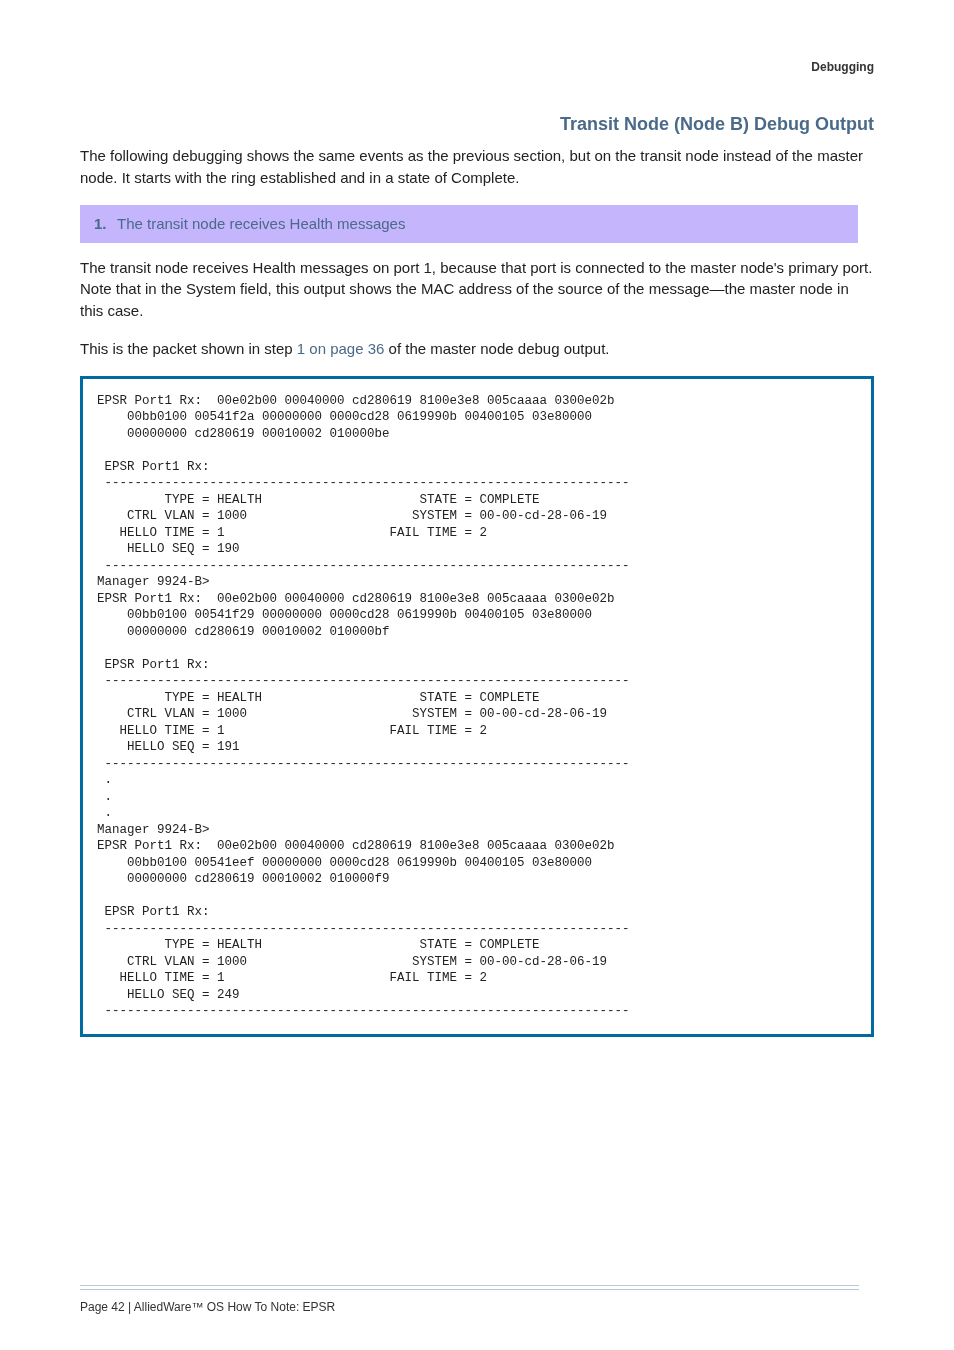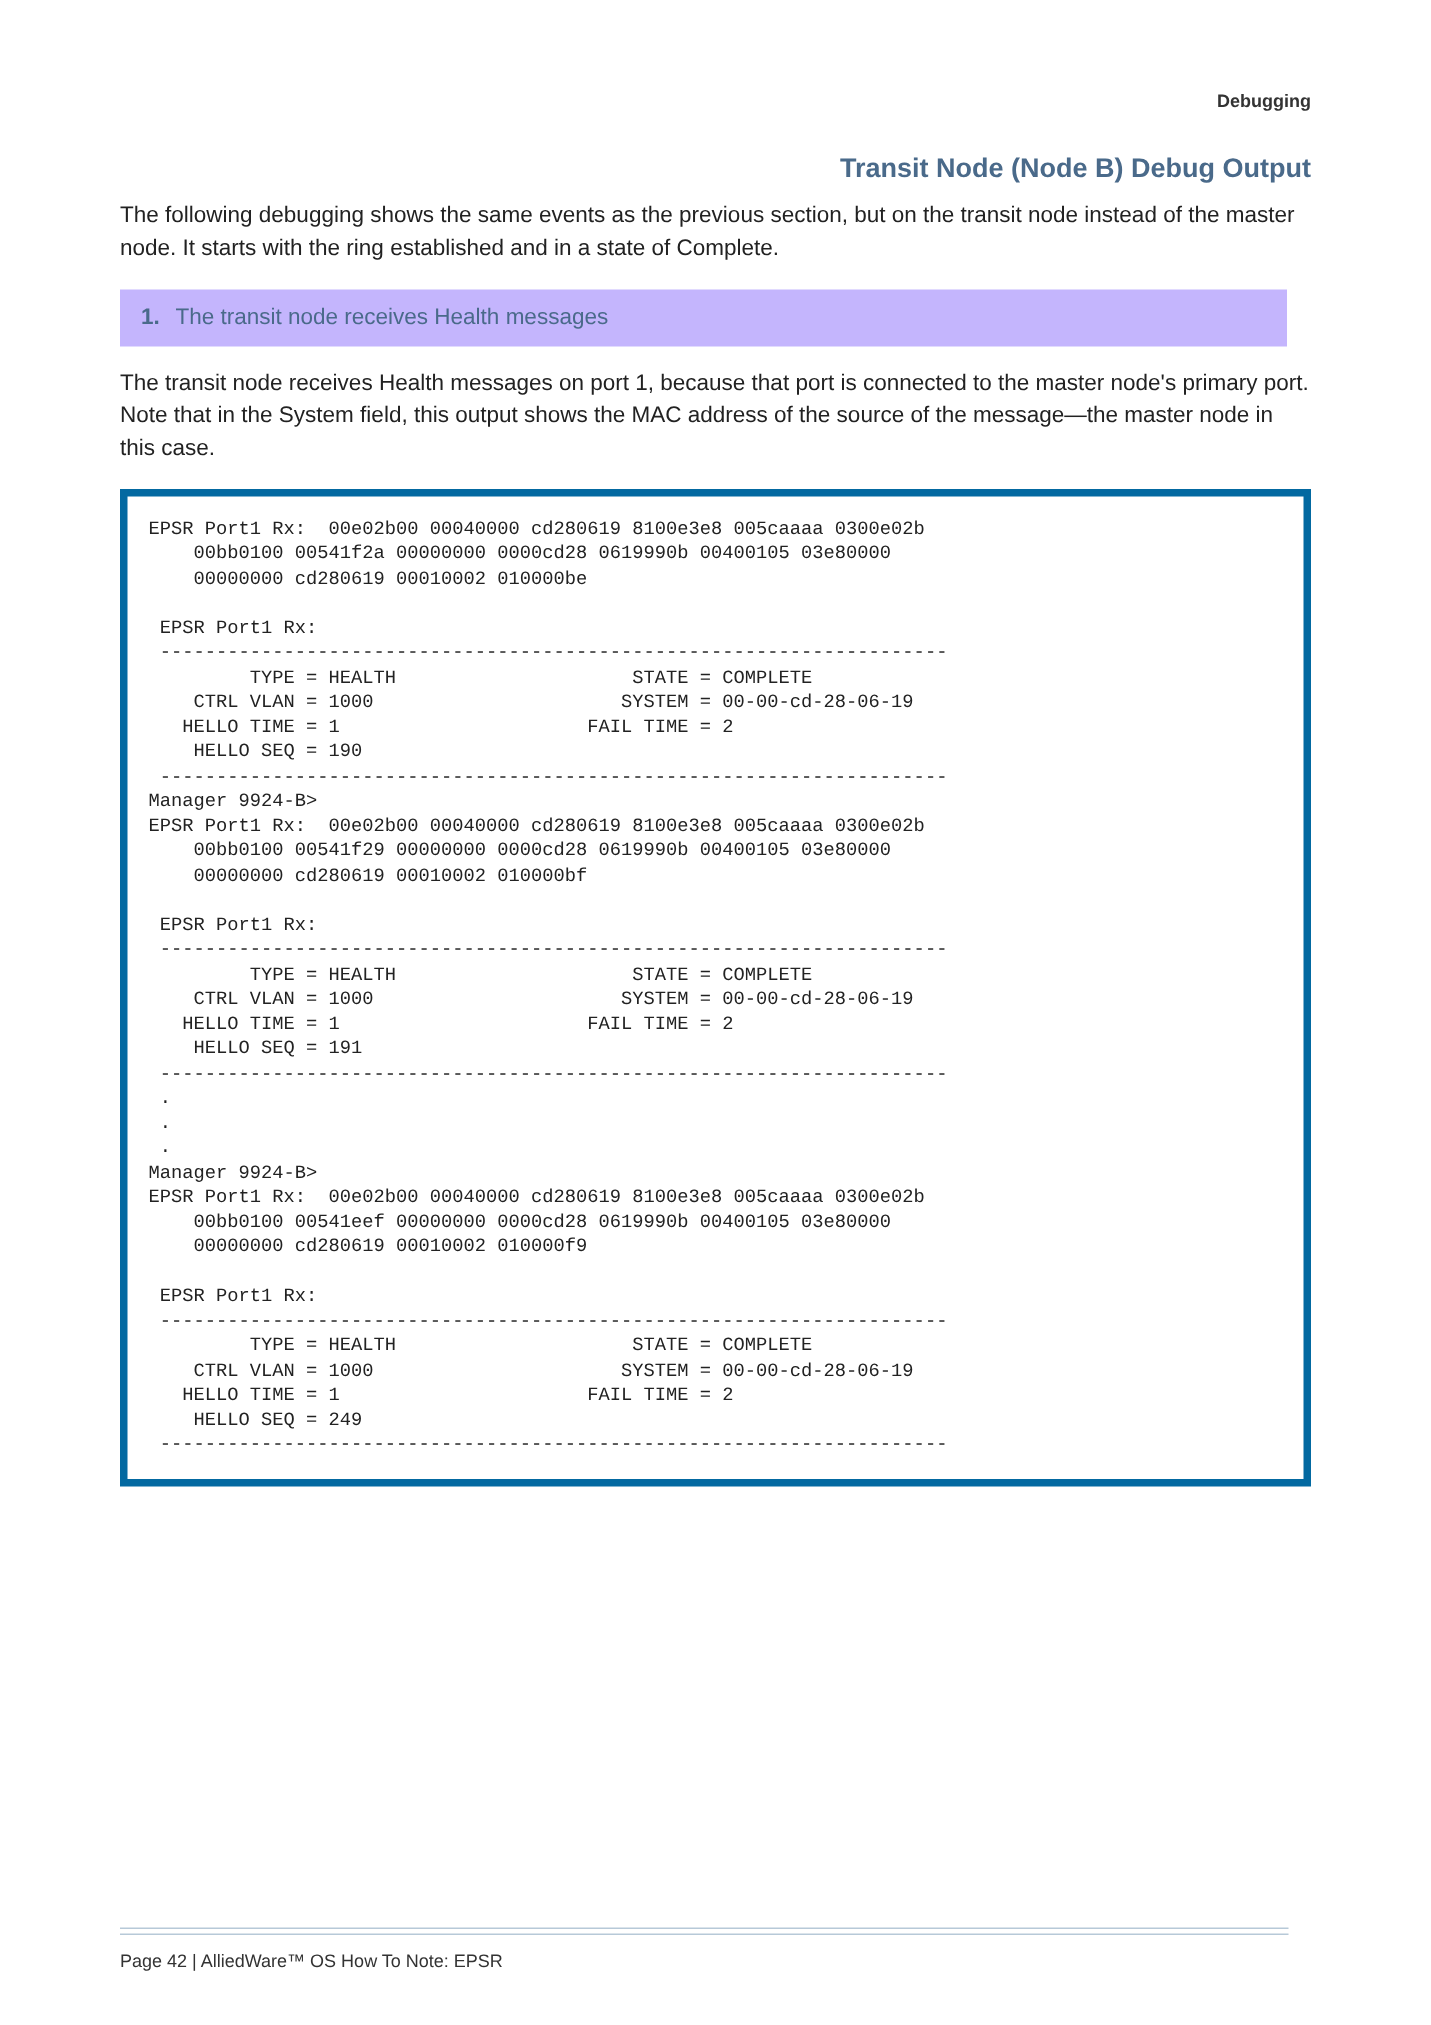--- a/index.html
+++ b/index.html
@@ -18,21 +18,21 @@
   }
   .page-inner {
     padding: 60px 80px 0 80px;
     box-sizing: border-box;
   }
   .running-head {
     text-align: right;
     font-size: 12px;
     font-weight: 700;
     color: #333;
-    margin-bottom: 28px;
+    margin-bottom: 40px;
   }
   h2.section-heading {
     color: #4a6a8a;
     font-size: 18px;
     font-weight: 700;
     margin: 0 0 10px 0;
     text-align: right;
   }
   p.body-text {
     font-size: 15px;
@@ -53,21 +53,21 @@
   }
   .step-box .step-title {
     color: #4a6a8a;
     font-size: 15px;
   }
   a.link {
     color: #4a6a8a;
     text-decoration: none;
   }
   .code-box {
-    border: 5px solid #0369a1;
+    border: 3px solid #0369a1;
     padding: 14px 14px;
     margin-top: 10px;
     font-family: "Courier New", Courier, monospace;
     font-size: 12.5px;
     line-height: 1.32;
     white-space: pre;
     color: #222;
     overflow: hidden;
   }
   .footer {
@@ -99,20 +99,23 @@
 
   <p class="body-text">The following debugging shows the same events as the previous section, but on the transit node instead of the master node. It starts with the ring established and in a state of Complete.</p>
 
   <div class="step-box">
     <span class="num">1.</span>
     <span class="step-title">The transit node receives Health messages</span>
   </div>
 
   <p class="body-text">The transit node receives Health messages on port 1, because that port is connected to the master node's primary port. Note that in the System field, this output shows the MAC address of the source of the message—the master node in this case.</p>
 
+  <p class="body-text">
+    <span>This is the packet shown in step </span><a href="#" class="link">1 on page 36</a><span> of the master node debug output.</span>
+  </p>
 
   <div class="code-box">EPSR Port1 Rx:  00e02b00 00040000 cd280619 8100e3e8 005caaaa 0300e02b
     00bb0100 00541f2a 00000000 0000cd28 0619990b 00400105 03e80000
     00000000 cd280619 00010002 010000be
 
  EPSR Port1 Rx:
  ----------------------------------------------------------------------
          TYPE = HEALTH                     STATE = COMPLETE
     CTRL VLAN = 1000                      SYSTEM = 00-00-cd-28-06-19
    HELLO TIME = 1                      FAIL TIME = 2

